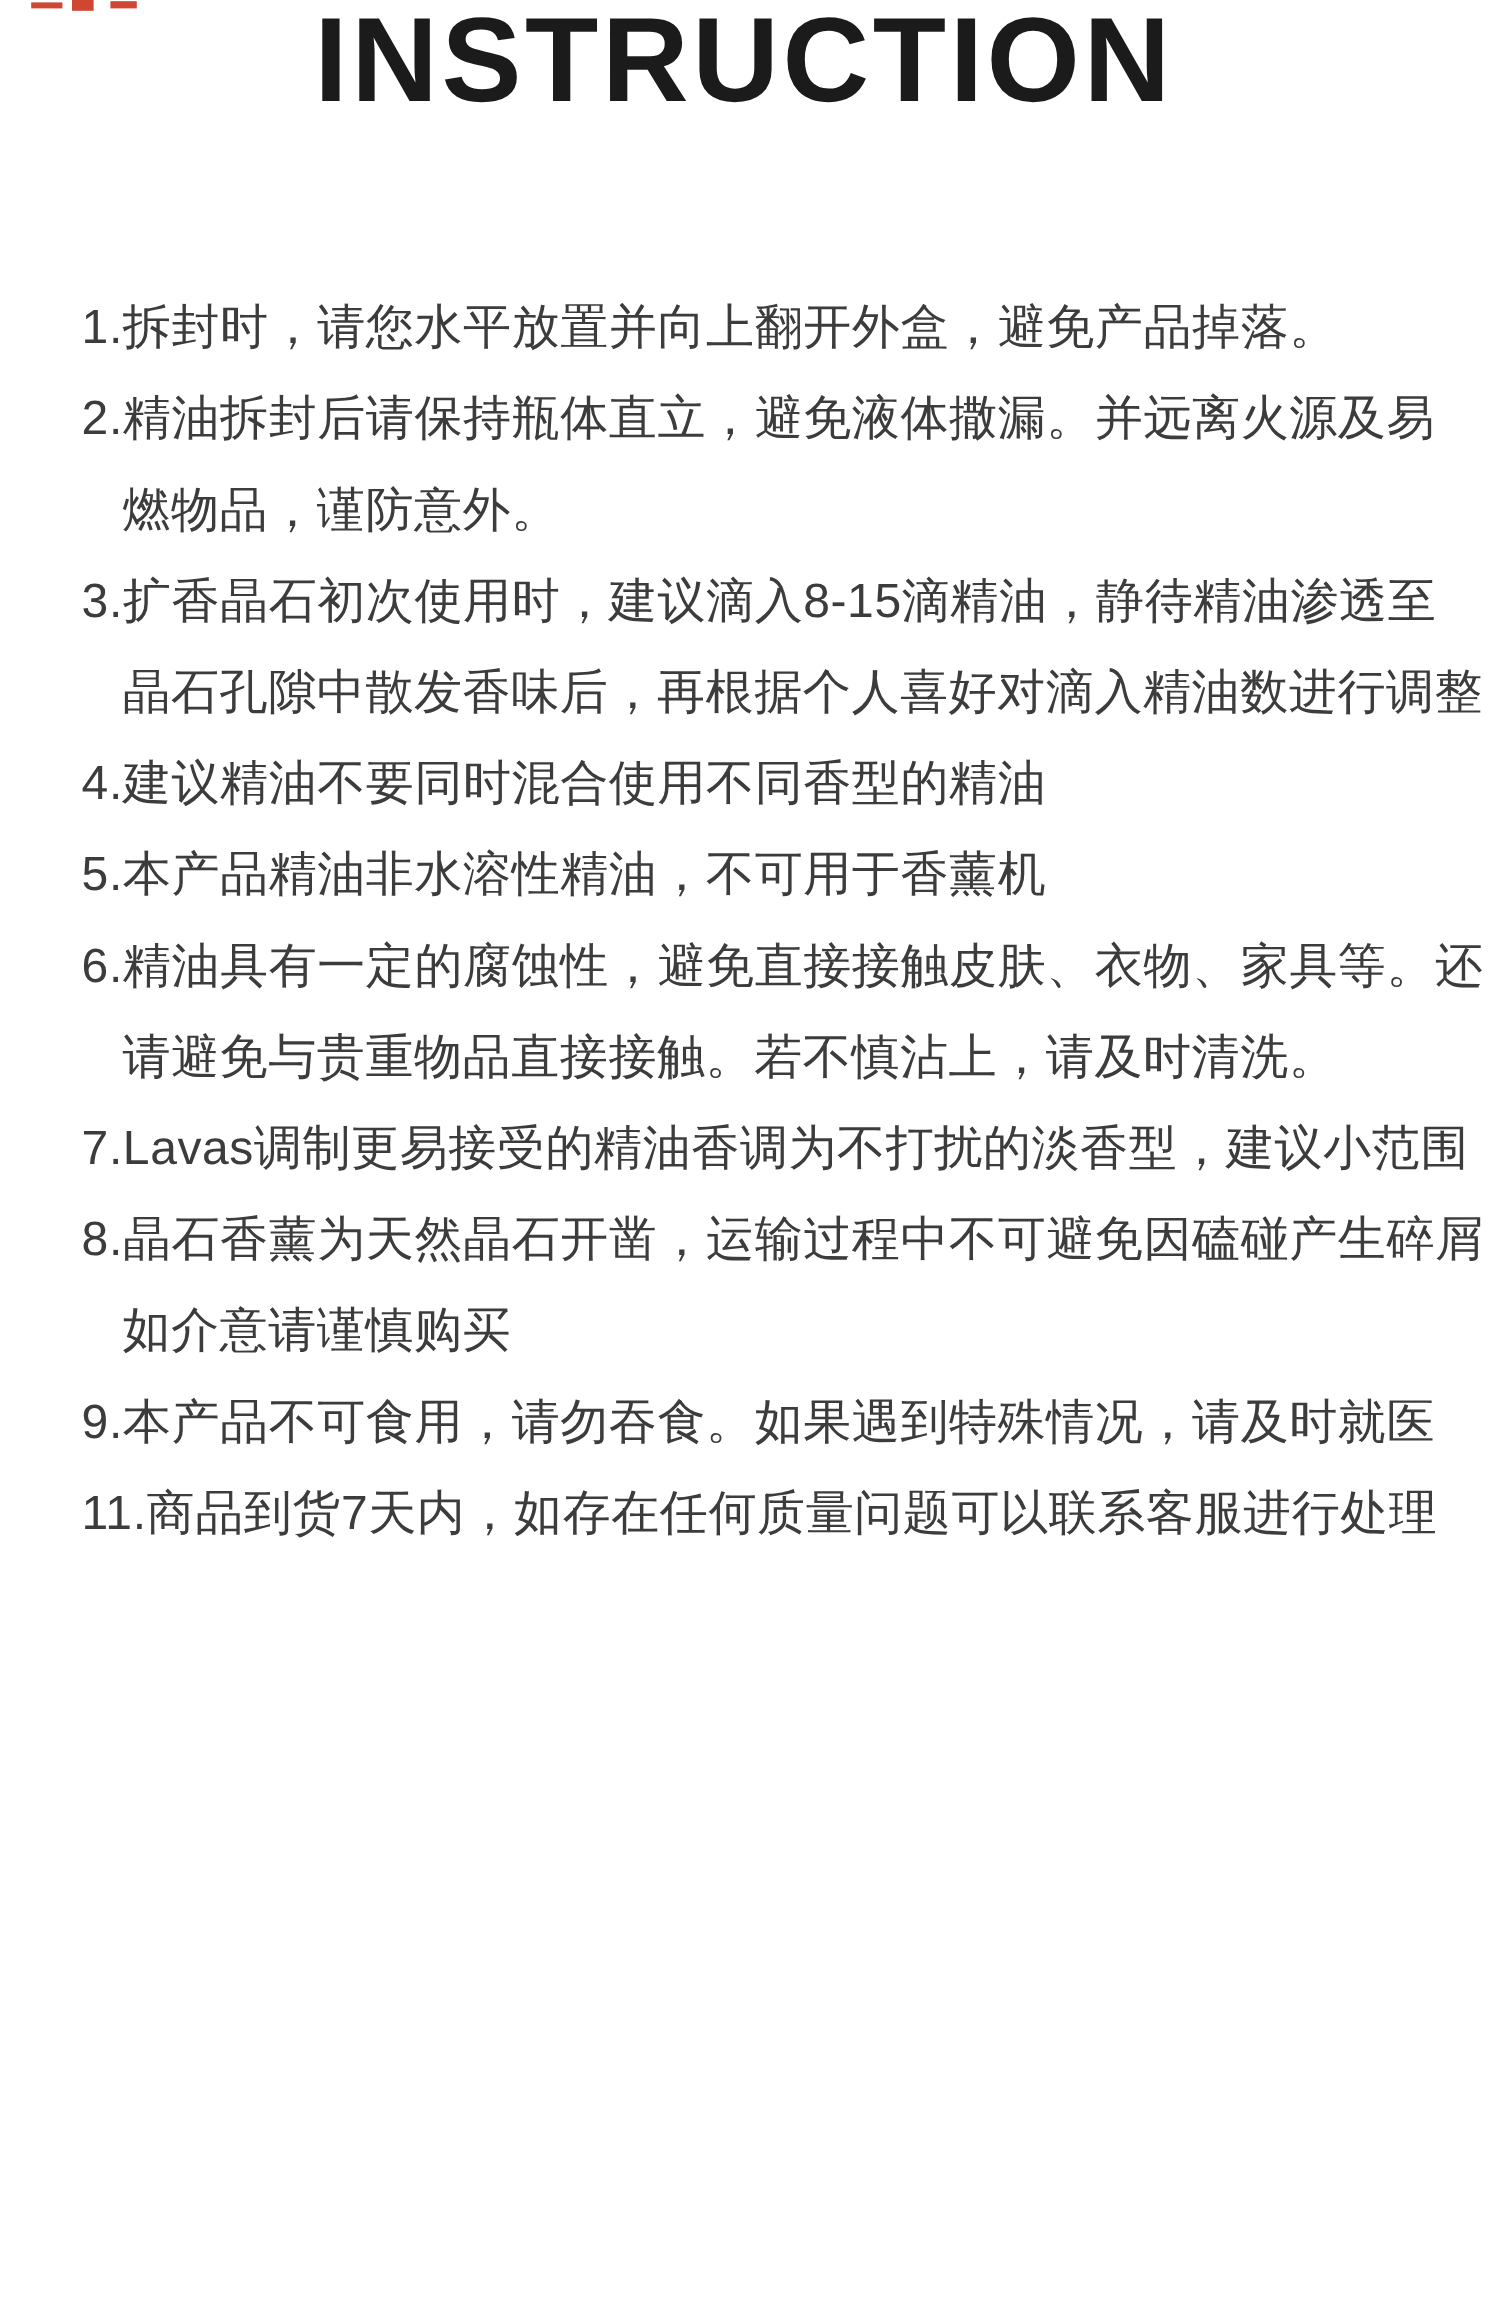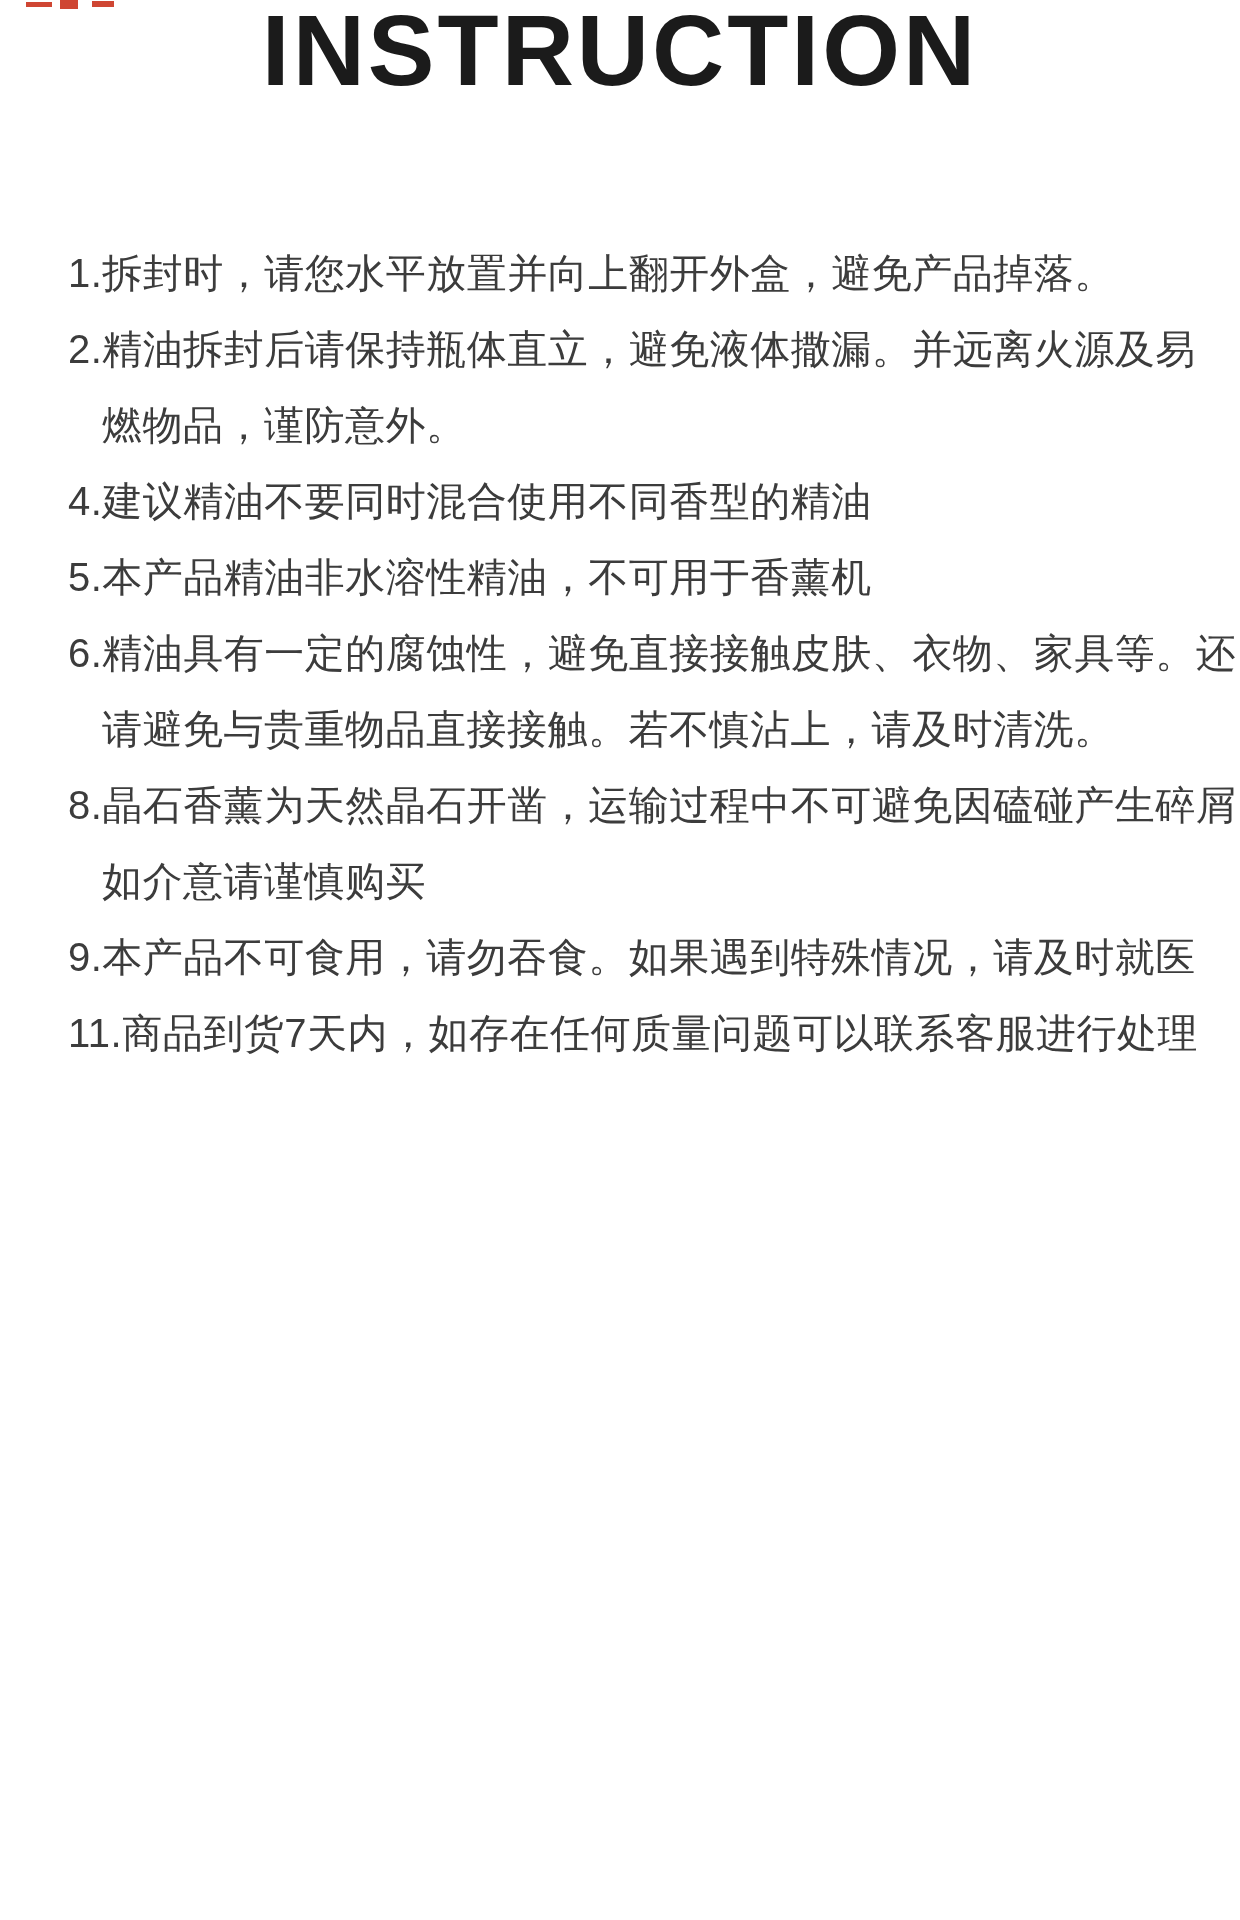--- a/index.html
+++ b/index.html
@@ -79,23 +79,26 @@
   <div class="top-artifact">
     <span class="frag-a"></span><span class="frag-b"></span><span class="frag-c"></span>
   </div>
 
   <h1 class="title">INSTRUCTION</h1>
 
   <div class="list">
     <p class="line">1.拆封时，请您水平放置并向上翻开外盒，避免产品掉落。</p>
     <p class="line">2.精油拆封后请保持瓶体直立，避免液体撒漏。并远离火源及易</p>
     <p class="line cont">燃物品，谨防意外。</p>
+    <p class="line">3.扩香晶石初次使用时，建议滴入8-15滴精油，静待精油渗透至</p>
+    <p class="line cont">晶石孔隙中散发香味后，再根据个人喜好对滴入精油数进行调整</p>
     <p class="line">4.建议精油不要同时混合使用不同香型的精油</p>
     <p class="line">5.本产品精油非水溶性精油，不可用于香薰机</p>
     <p class="line">6.精油具有一定的腐蚀性，避免直接接触皮肤、衣物、家具等。还</p>
     <p class="line cont">请避免与贵重物品直接接触。若不慎沾上，请及时清洗。</p>
+    <p class="line">7.Lavas调制更易接受的精油香调为不打扰的淡香型，建议小范围</p>
     <p class="line">8.晶石香薰为天然晶石开凿，运输过程中不可避免因磕碰产生碎屑</p>
     <p class="line cont">如介意请谨慎购买</p>
     <p class="line">9.本产品不可食用，请勿吞食。如果遇到特殊情况，请及时就医</p>
     <p class="line">11.商品到货7天内，如存在任何质量问题可以联系客服进行处理</p>
   </div>
 
 </div>
 
 </body></html>

